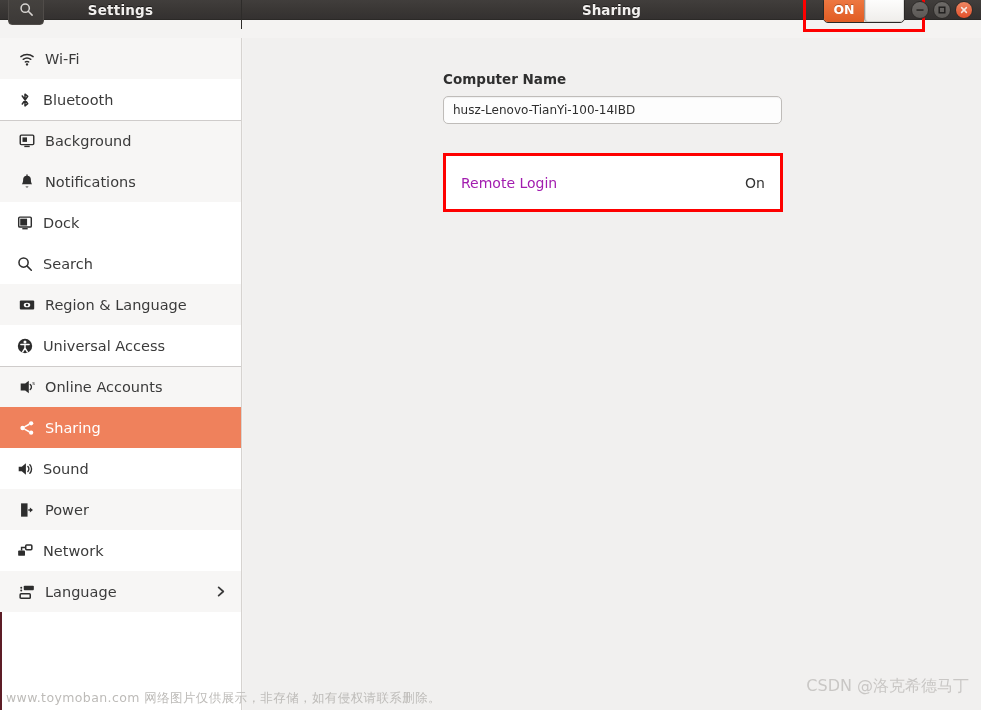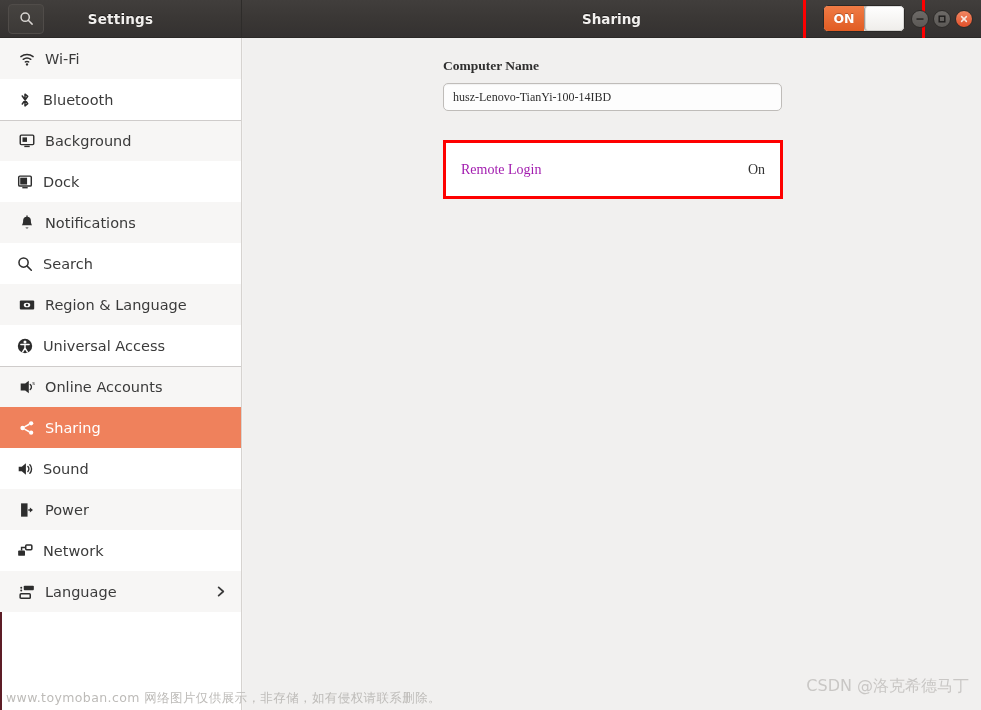--- a/index.html
+++ b/index.html
@@ -11,21 +11,21 @@
   }
   #app {
     position: relative;
     width: 981px; height: 710px;
     background: #f4f3f2;
   }
 
   
   .titlebar {
     position: absolute; top: 0; left: 0;
-    width: 981px; height: 38px;
+    width: 981px; height: 20px;
     background: linear-gradient(to bottom, #413e3c 0%, #3a3735 50%, #343130 100%);
     border-bottom: 1px solid #2b2927;
     display: flex; align-items: center;
   }
   .tb-left {
     width: 242px; height: 38px;
     position: relative;
     display: flex; align-items: center;
     border-right: 1px solid #2e2c2a;
   }
@@ -138,23 +138,22 @@
   .nav-item .chev { margin-left: auto; color: #3b3b3b; display:flex; }
   .nav-item svg { display: block; }
 
   
   .main {
     position: absolute; top: 38px; left: 243px;
     width: 738px; height: 672px;
     background: #f1f0ef;
   }
   .content {
-    position: absolute; left: 200px; top: 20px;
+    position: absolute; left: 200px; top: 33px;
     width: 340px;
-    font-family: Liberation Serif, serif;
   }
   .section-title {
     font-size: 13.5px; font-weight: bold; color: #2f2f2f;
     margin-bottom: 9px;
   }
   .name-input {
     width: 339px; height: 28px;
     background: #fdfdfd;
     border: 1px solid #bfbcb9;
     border-radius: 5px;
@@ -267,39 +266,39 @@
       <div class="nav-item alt sep-top">
         <span class="ico">
           <svg width="18" height="18" viewBox="0 0 20 20">
             <rect x="2.5" y="3.5" width="15" height="10.5" rx="1.2" fill="none" stroke="currentColor" stroke-width="1.6"></rect>
             <rect x="5" y="6" width="5" height="5" fill="currentColor"></rect>
             <rect x="7" y="15.2" width="6" height="1.6" fill="currentColor"></rect>
           </svg>
         </span>
         <span class="lbl">Background</span>
       </div>
+      <div class="nav-item alt">
+        <span class="ico">
+          <svg width="18" height="18" viewBox="0 0 20 20">
+            <path d="M10 3a4.3 4.3 0 0 0-4.3 4.3c0 4-1.5 5.3-1.5 5.3h11.6s-1.5-1.3-1.5-5.3A4.3 4.3 0 0 0 10 3z" fill="currentColor"></path>
+            <path d="M8.3 15a1.8 1.8 0 0 0 3.4 0z" fill="currentColor"></path>
+            <rect x="9.3" y="1.6" width="1.4" height="2" fill="currentColor"></rect>
+          </svg>
+        </span>
+        <span class="lbl">Notifications</span>
+      </div>
       <div class="nav-item">
         <span class="ico">
           <svg width="18" height="18" viewBox="0 0 20 20">
             <rect x="3" y="3.5" width="14" height="11" rx="1.3" fill="none" stroke="currentColor" stroke-width="1.6"></rect>
             <rect x="4.7" y="5.2" width="7.6" height="7.6" fill="currentColor"></rect>
             <rect x="7" y="15.6" width="6" height="1.5" fill="currentColor"></rect>
           </svg>
         </span>
         <span class="lbl">Dock</span>
-      </div>
-      <div class="nav-item alt">
-        <span class="ico">
-          <svg width="18" height="18" viewBox="0 0 20 20">
-            <path d="M10 3a4.3 4.3 0 0 0-4.3 4.3c0 4-1.5 5.3-1.5 5.3h11.6s-1.5-1.3-1.5-5.3A4.3 4.3 0 0 0 10 3z" fill="currentColor"></path>
-            <path d="M8.3 15a1.8 1.8 0 0 0 3.4 0z" fill="currentColor"></path>
-            <rect x="9.3" y="1.6" width="1.4" height="2" fill="currentColor"></rect>
-          </svg>
-        </span>
-        <span class="lbl">Notifications</span>
       </div>
       <div class="nav-item">
         <span class="ico">
           <svg width="18" height="18" viewBox="0 0 20 20">
             <g fill="none" stroke="currentColor" stroke-width="1.7" stroke-linecap="round">
               <circle cx="8.4" cy="8.4" r="5.1"></circle>
               <line x1="12.4" y1="12.4" x2="17" y2="17"></line>
             </g>
           </svg>
         </span>

